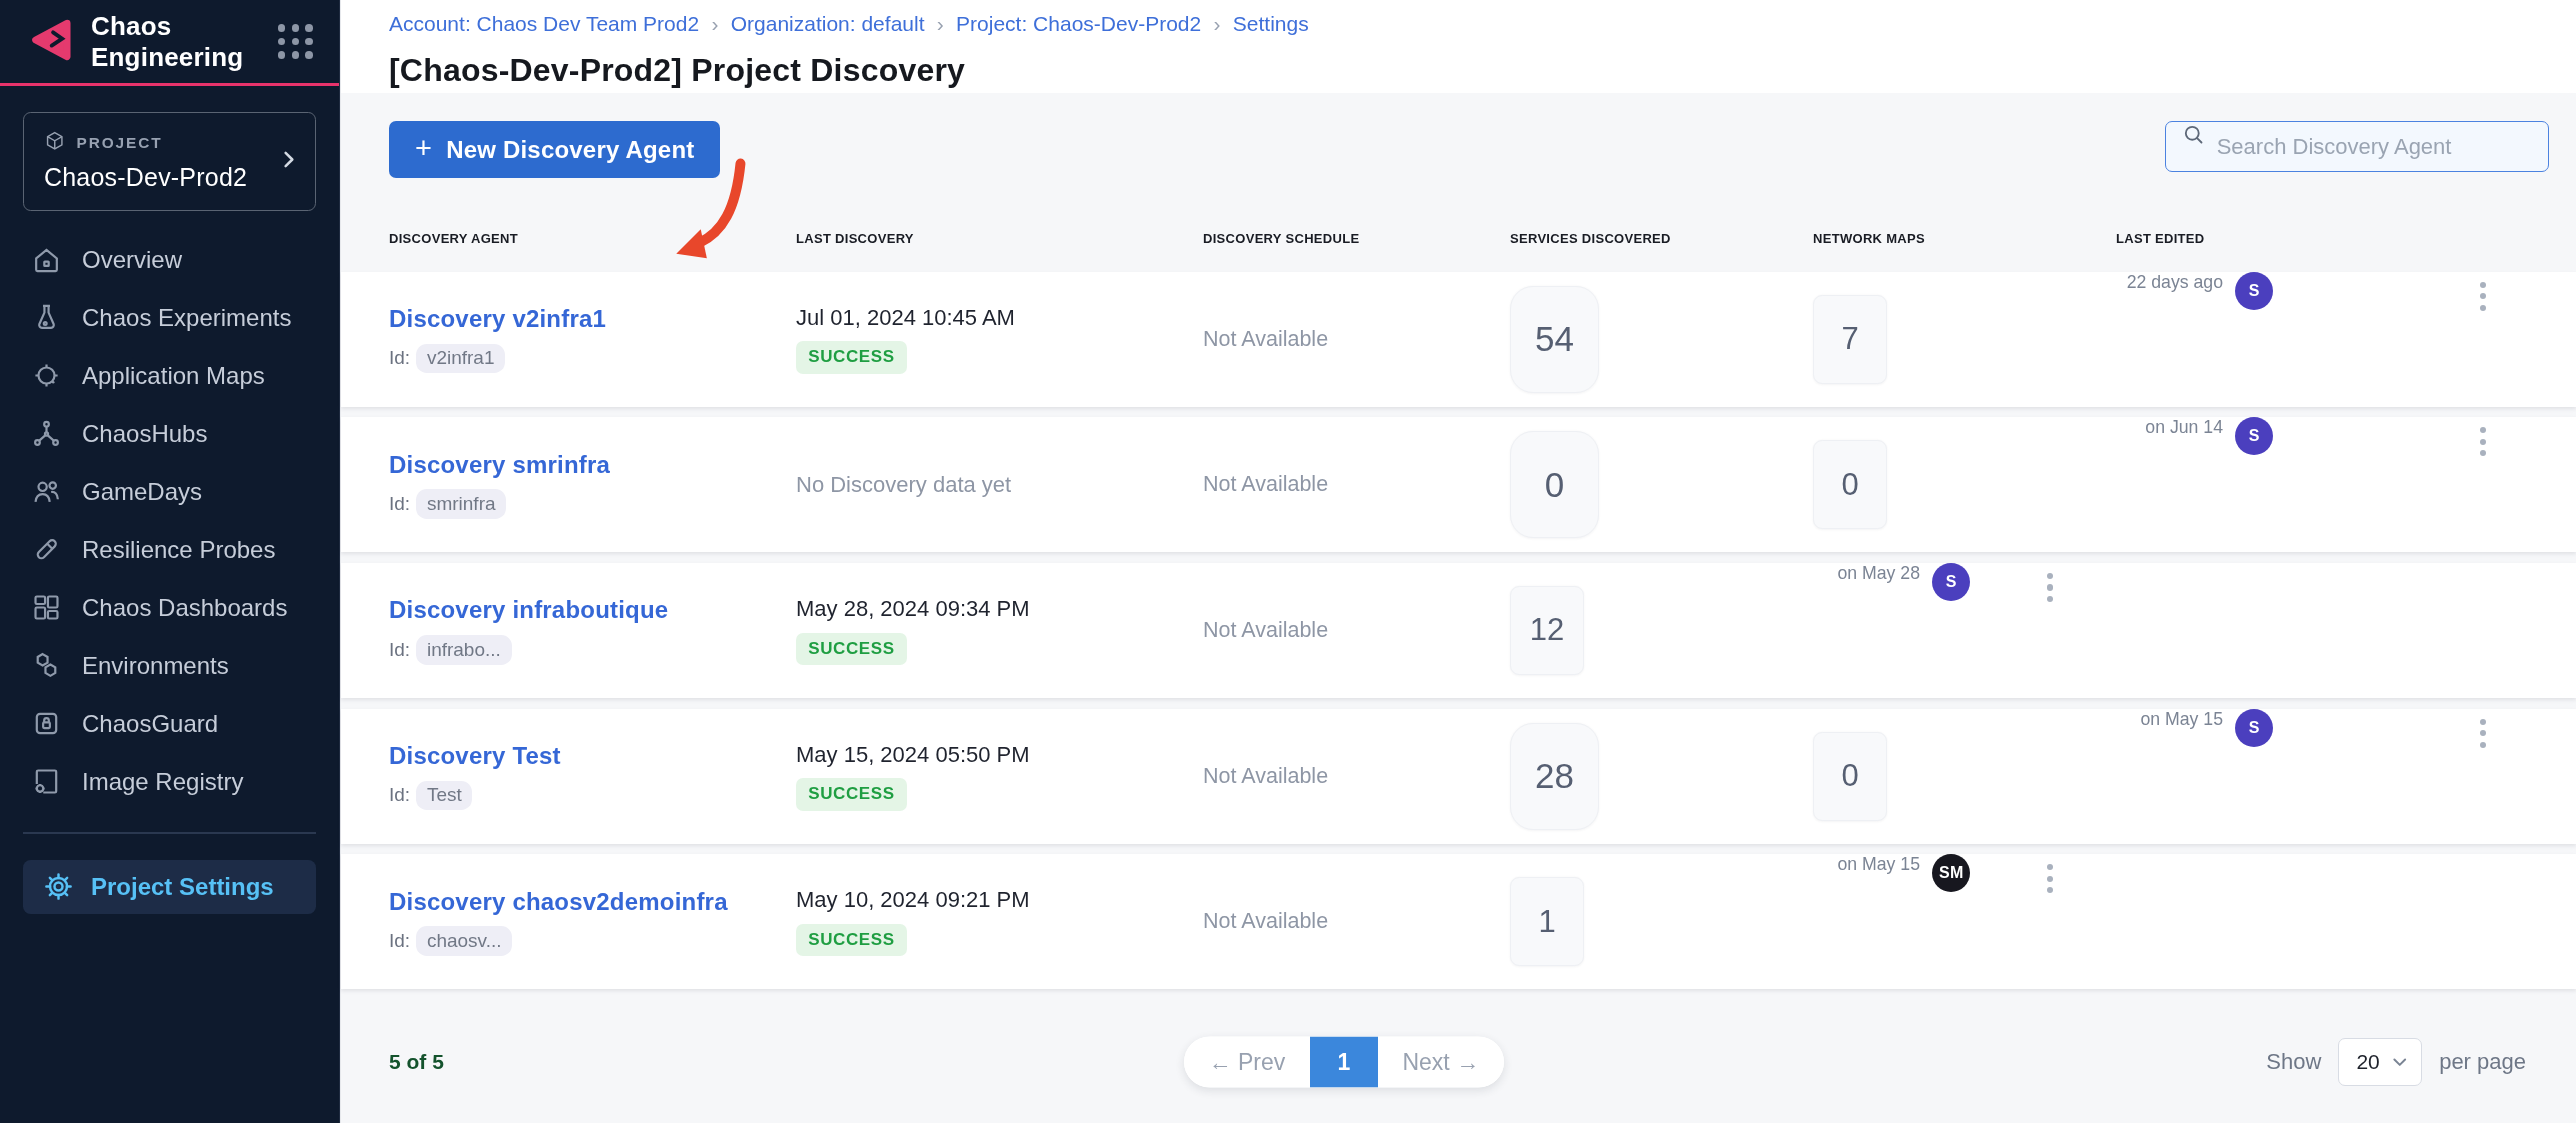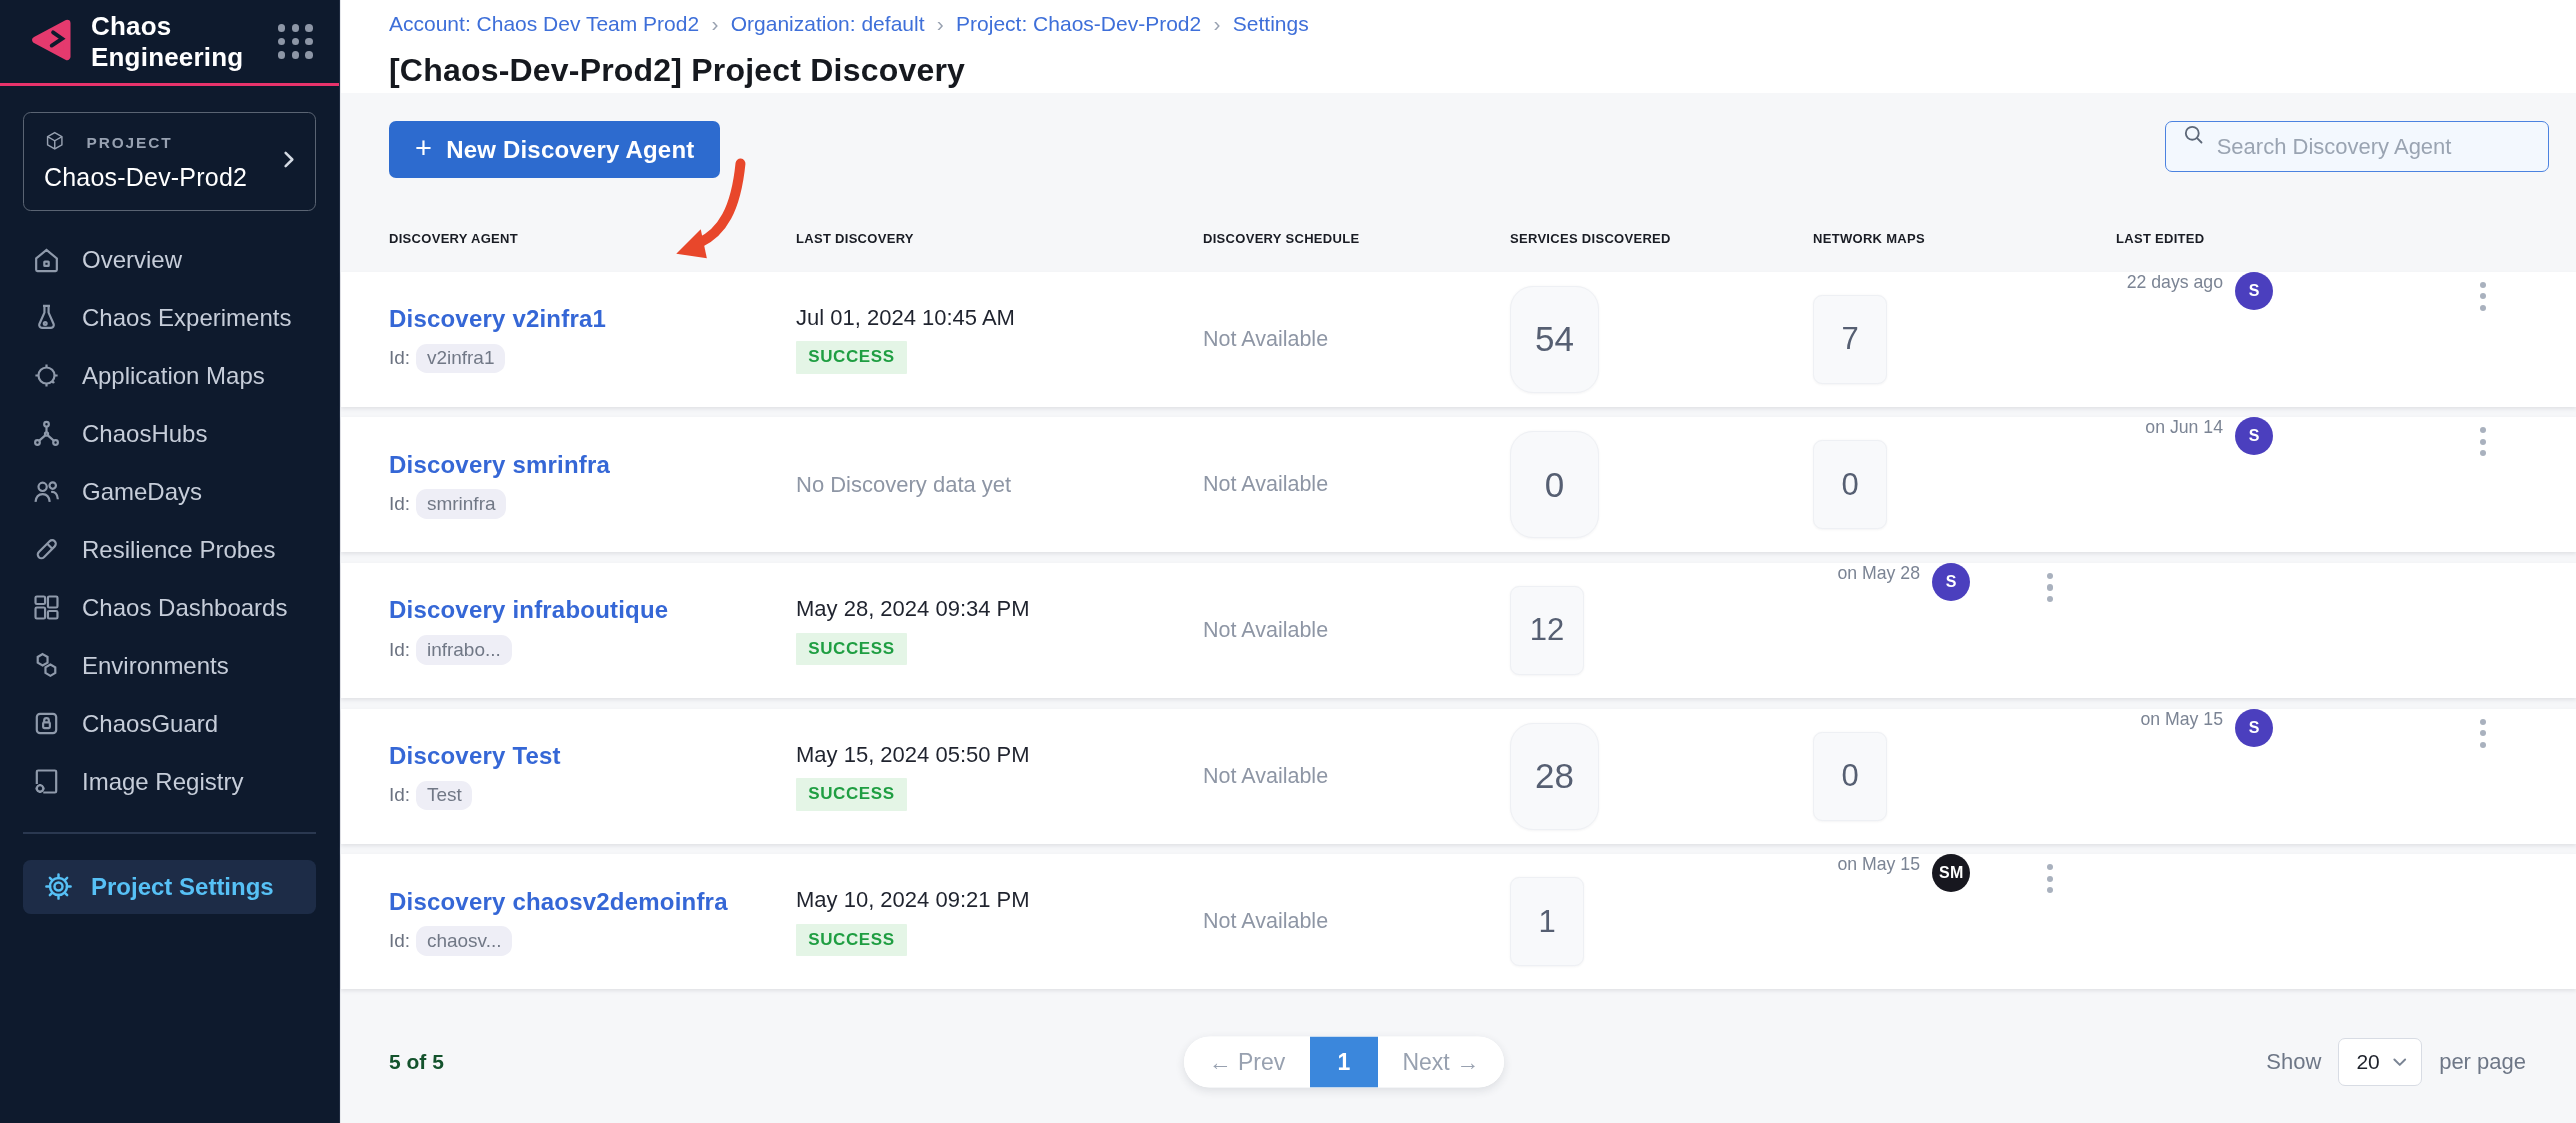--- a/index.html
+++ b/index.html
@@ -25,21 +25,21 @@
   }
   .side-header .app-title{ flex:1; color:#fff; font-size:26px; font-weight:bold; letter-spacing:0.2px;}
   .dots{ display:grid; grid-template-columns:repeat(3,7.7px); gap:6.1px; cursor:pointer;}
   .dots i{ width:7.7px; height:7.7px; border-radius:50%; background:#8d96a6; display:block;}
   .project-card{
     margin:26px 23px 0 23px;
     border:1.2px solid #5a6473; border-radius:7.7px;
     padding:17px 46px 18.4px 20px;
     position:relative; cursor:pointer;
   }
-  .project-card .plabel{ display:flex; align-items:center; gap:21px; color:#97a1b1; font-size:15.4px; font-weight:bold; letter-spacing:1.9px;}
+  .project-card .plabel{ display:flex; align-items:center; gap:11px; color:#97a1b1; font-size:15.4px; font-weight:bold; letter-spacing:1.9px;}
   .project-card .pname{ color:#fff; font-size:25px; margin-top:7px; letter-spacing:0.2px;}
   .project-card .chev{ position:absolute; right:15.4px; top:50%; transform:translateY(-50%);}
   .nav{ margin-top:20px; display:flex; flex-direction:column;}
   .nav-item{
     height:58px; display:flex; align-items:center; gap:20px;
     padding:0 31px; color:#c6cdd9; font-size:24px; cursor:pointer;
   }
   .nav-item svg{ flex:none; }
   .side-divider{ height:1.5px; background:#2a3850; margin:21.5px 23px;}
   .active-item{
@@ -86,21 +86,21 @@
   }
   .cell{ display:flex; flex-direction:column; justify-content:center; gap:10.7px; height:100%; }
   .agent-link{ color:#3567d6; font-size:24px; font-weight:bold; cursor:pointer; letter-spacing:0.2px;}
   .agent-id{ display:flex; align-items:center; gap:6.1px; font-size:19px; color:#6b7280;}
   .id-pill{ background:#eeeef6; border-radius:10.7px; padding:3.8px 10.7px; color:#717886;}
   .ld-date{ font-size:22px; color:#1f232e; }
   .ld-date.muted{ color:#8e96a5; }
   .badge{
     align-self:flex-start; background:#e4f5e6; color:#1f9e42;
     font-size:17px; font-weight:bold; letter-spacing:0.6px;
-    padding:6.1px 12.3px; border-radius:1px;
+    padding:6.1px 12.3px; border-radius:7px;
   }
   .na{ font-size:21.5px; color:#8e96a5; }
   .tile{
     background:#f8f9fb; border:1.5px solid #eef0f4; border-radius:23px;
     display:flex; align-items:center; justify-content:center;
     color:#565f72; box-shadow:0 0.8px 2.3px rgba(35,43,58,.05);
   }
   .tile.svc{ width:89px; height:107px; font-size:35px; }
   .tile.map{ width:74px; height:89px; font-size:31px; border-radius:9.2px;}
   .edited{ flex-direction:row; gap:0; }

